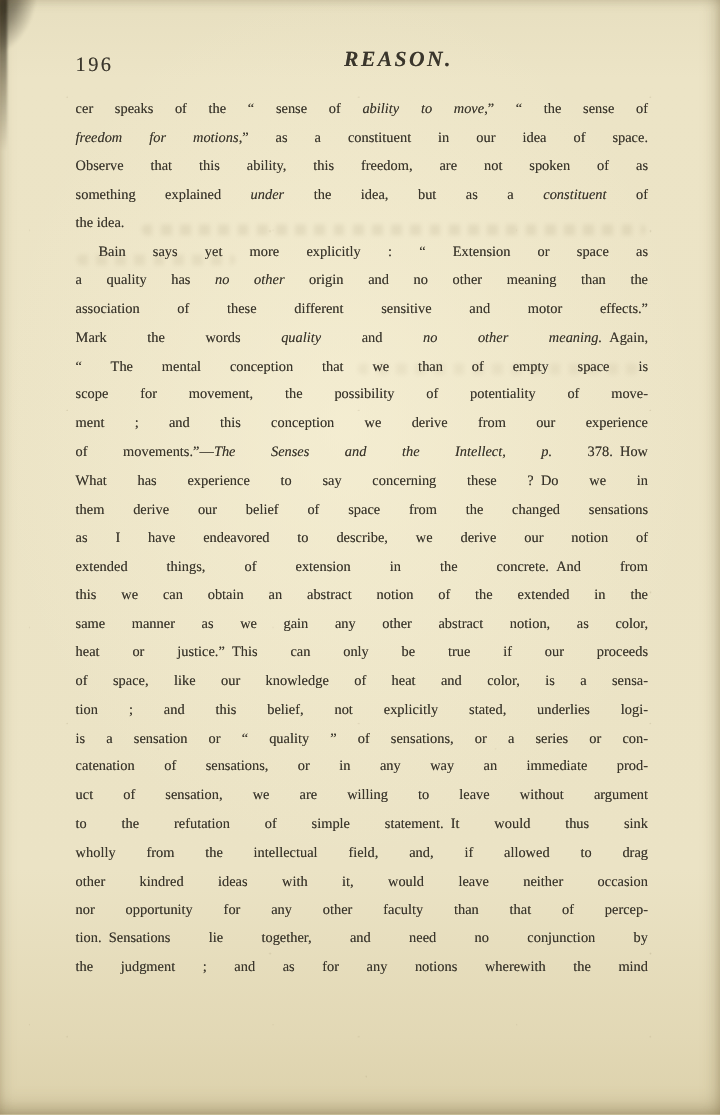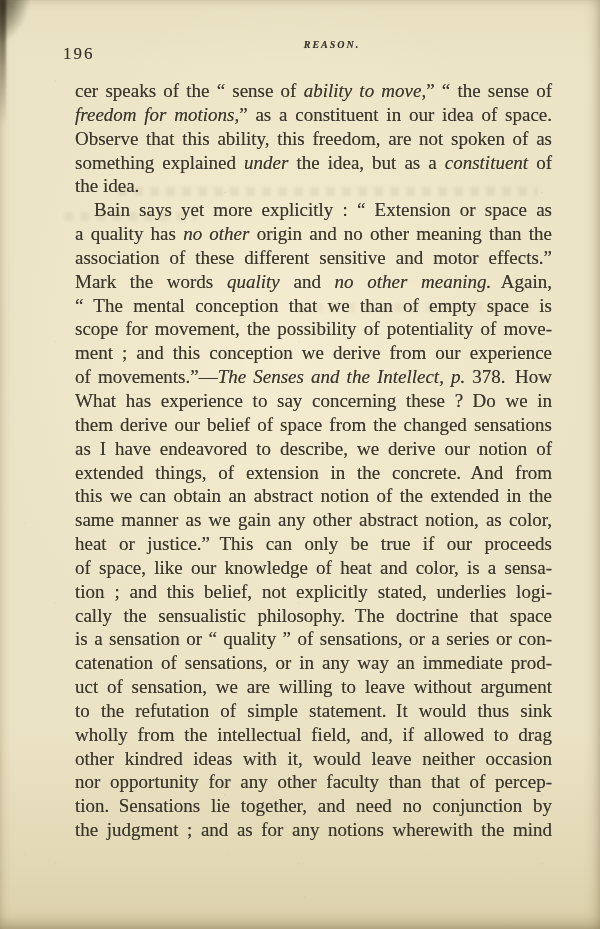--- a/index.html
+++ b/index.html
@@ -58,28 +58,28 @@
   .g2 { left: 64px;  top: 212px; width: 132px; opacity: 0.17; }
   .g3 { left: 298px; top: 303px; width: 234px; opacity: 0.13; }
 
   .page-number {
     position: absolute; left: 63px; top: 45px; z-index: 3;
     font-size: 17px; line-height: 1; letter-spacing: 2px; color: #3a362c;
     text-shadow: 0 0 0.5px rgba(58,54,44,0.55);
   }
   .running-head {
     position: absolute; left: 332px; top: 40px; transform: translateX(-50%); z-index: 3;
-    font-size: 10px; line-height: 1; font-style: italic; font-weight: 700;
+    font-size: 18px; line-height: 1; font-style: italic; font-weight: 700;
     letter-spacing: 2px; color: #3a362c;
     text-shadow: 0 0 0.5px rgba(58,54,44,0.55);
   }
 
   .text-block {
-    position: absolute; left: 75px; top: 79px; width: 477px; z-index: 3;
-    font-size: 19px; line-height: 23.85px; color: #3a362c;
+    position: absolute; left: 63px; top: 79px; width: 477px; z-index: 3;
+    font-size: 12px; line-height: 23.85px; color: #3a362c;
     text-shadow: 0 0 0.5px rgba(58,54,44,0.60);
   }
   .line { text-align: justify; text-align-last: justify; }
   .line.end { text-align-last: left; }
   .line.indent { text-indent: 19px; }
   .line i { font-style: italic; }
 </style>
 </head>
 <body>
 
@@ -109,21 +109,20 @@
       <div class="line">of movements.”—<i>The Senses and the Intellect, p.</i> 378. How</div>
       <div class="line">What has experience to say concerning these ? Do we in</div>
       <div class="line">them derive our belief of space from the changed sensations</div>
       <div class="line">as I have endeavored to describe, we derive our notion of</div>
       <div class="line">extended things, of extension in the concrete. And from</div>
       <div class="line">this we can obtain an abstract notion of the extended in the</div>
       <div class="line">same manner as we gain any other abstract notion, as color,</div>
       <div class="line">heat or justice.” This can only be true if our proceeds</div>
       <div class="line">of space, like our knowledge of heat and color, is a sensa-</div>
       <div class="line">tion ; and this belief, not explicitly stated, underlies logi-</div>
-      <div class="line">cally the sensualistic philosophy. The doctrine that space</div>
       <div class="line">is a sensation or “ quality ” of sensations, or a series or con-</div>
       <div class="line">catenation of sensations, or in any way an immediate prod-</div>
       <div class="line">uct of sensation, we are willing to leave without argument</div>
       <div class="line">to the refutation of simple statement. It would thus sink</div>
       <div class="line">wholly from the intellectual field, and, if allowed to drag</div>
       <div class="line">other kindred ideas with it, would leave neither occasion</div>
       <div class="line">nor opportunity for any other faculty than that of percep-</div>
       <div class="line">tion. Sensations lie together, and need no conjunction by</div>
       <div class="line">the judgment ; and as for any notions wherewith the mind</div>
     </div>

